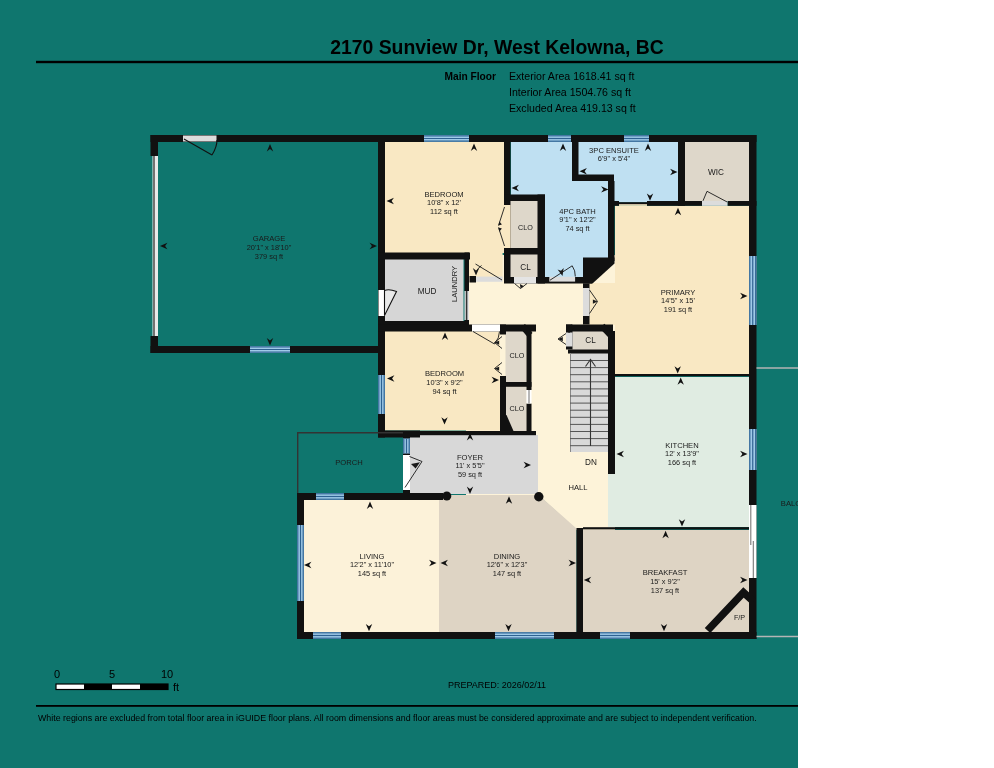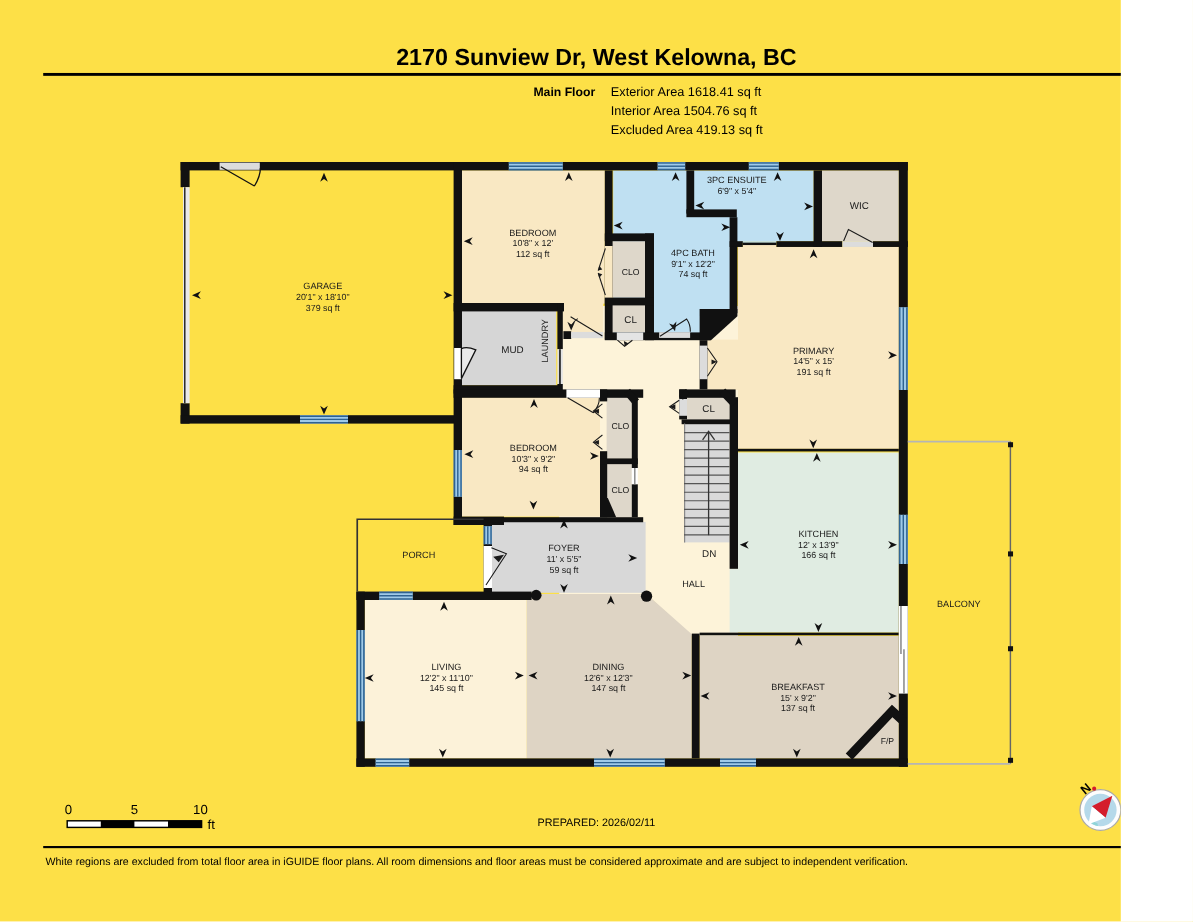--- a/index.html
+++ b/index.html
@@ -1,16 +1,16 @@
 <!DOCTYPE html>
 <html><head>
 <meta charset="utf-8">
 <style>
   html,body{margin:0;padding:0;background:#ffffff;}
-  #page{position:relative;width:934px;height:768px;background:#fde047;overflow:hidden;
+  #page{position:relative;width:798px;height:768px;background:#0f766e;overflow:hidden;
         font-family:"Liberation Sans", sans-serif;}
   svg{position:absolute;left:0;top:0;}
 </style>
 </head>
 <body>
 <div id="page">
 <svg width="994" height="768" viewBox="0 0 994 768">
 
 <text x="497" y="54" font-size="19.4" font-weight="bold" text-anchor="middle" fill="#000">2170 Sunview Dr, West Kelowna, BC</text>
 

